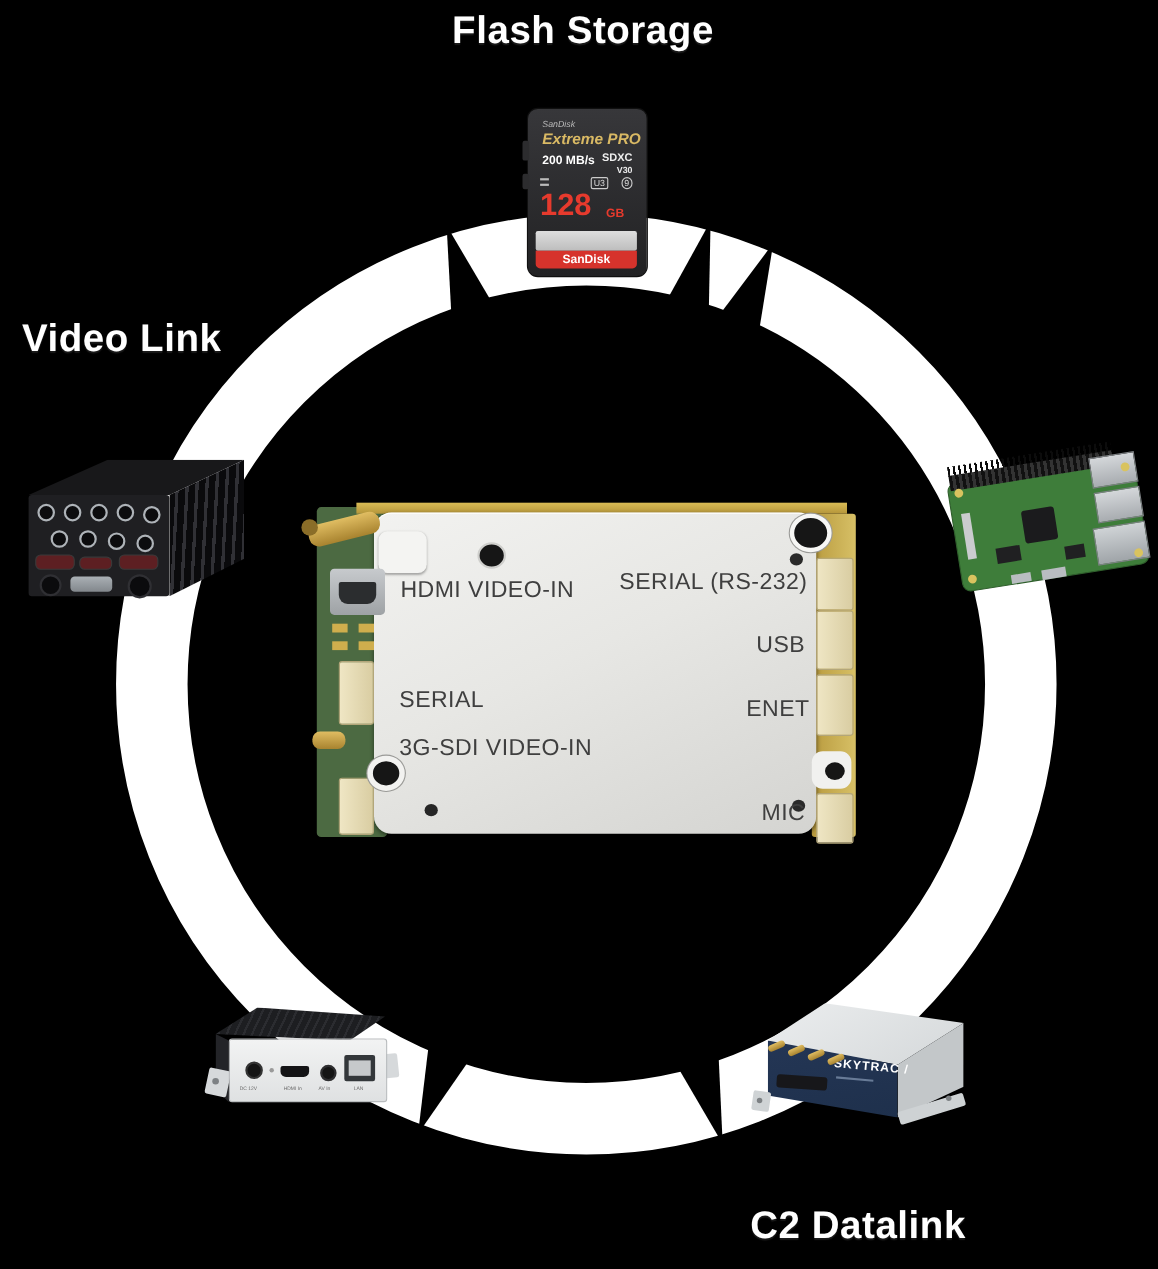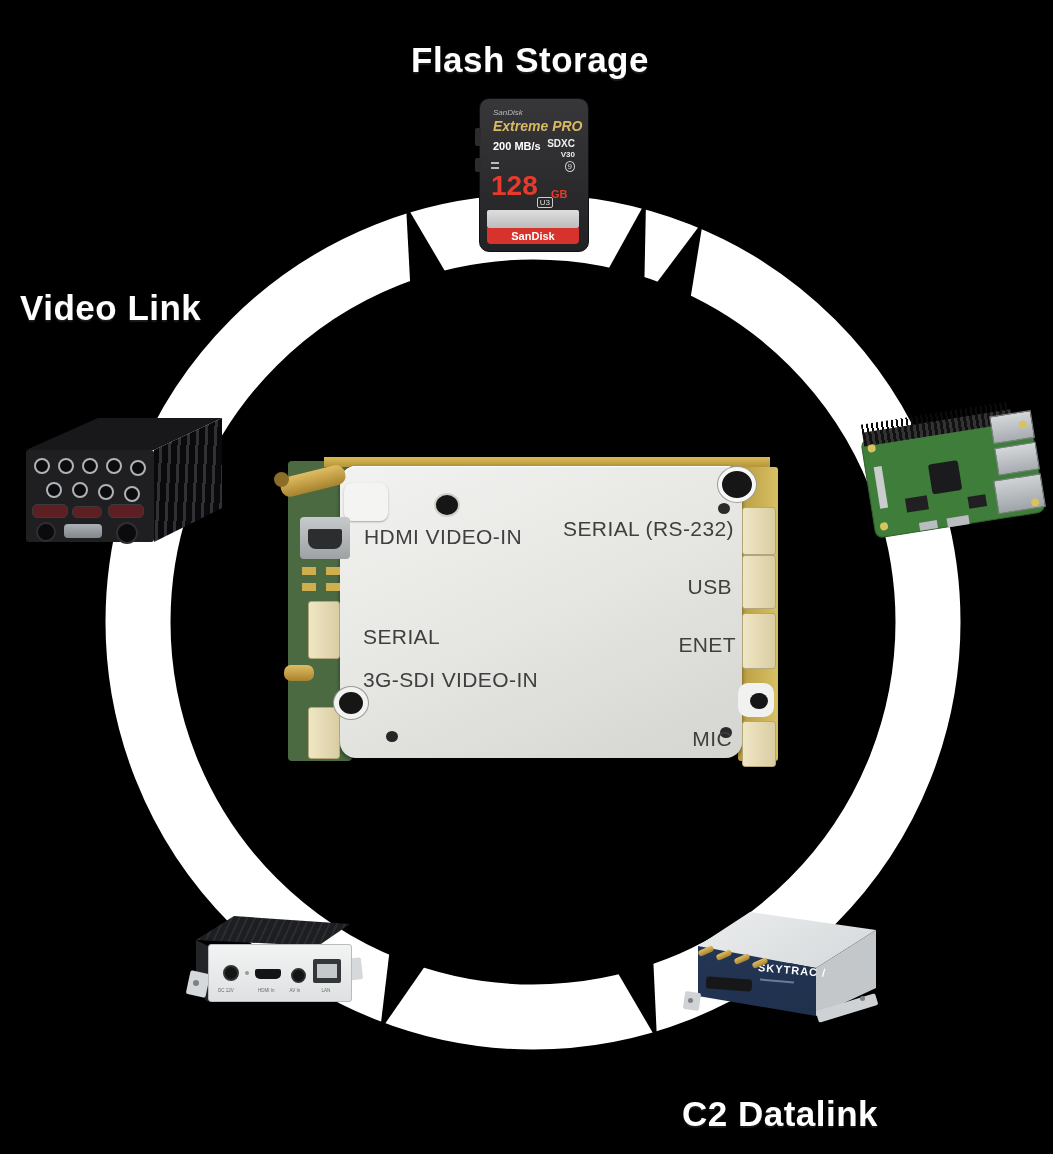--- a/index.html
+++ b/index.html
@@ -86,21 +86,21 @@
 
   <div class="dev" style="left:479px;top:98px;width:108px;height:152px;">
     <div class="abs" style="left:0;top:0;width:108px;height:152px;background:linear-gradient(#37373a,#222224);border:1px solid #101010;border-radius:10px;"></div>
     <div class="abs" style="left:-4px;top:30px;width:6px;height:18px;background:#2c2c2e;border-radius:2px;"></div>
     <div class="abs" style="left:-4px;top:60px;width:6px;height:14px;background:#2c2c2e;border-radius:2px;"></div>
     <div class="abs" style="left:14px;top:10px;font-size:8px;color:#b9b9b9;font-style:italic;">SanDisk</div>
     <div class="abs" style="left:14px;top:20px;font-size:14px;font-weight:700;font-style:italic;color:#d9b964;white-space:nowrap;">Extreme PRO</div>
     <div class="abs" style="left:14px;top:42px;font-size:11px;font-weight:700;color:#ffffff;">200 MB/s</div>
     <div class="abs" style="right:12px;top:40px;font-size:10px;font-weight:800;color:#eeeeee;">SDXC</div>
     <div class="abs" style="right:12px;top:52px;font-size:8px;font-weight:700;color:#eeeeee;">V30</div>
-    <div class="abs" style="right:34px;top:63px;font-size:8px;color:#dddddd;border:1px solid #cccccc;padding:0 2px;border-radius:2px;margin-top:36px;">U3</div>
+    <div class="abs" style="right:34px;top:63px;font-size:8px;color:#dddddd;border:1px solid #cccccc;padding:0 2px;border-radius:2px;">U3</div>
     <div class="abs" style="right:12px;top:63px;font-size:8px;color:#dddddd;border:1px solid #cccccc;padding:0 2px;border-radius:50%;">9</div>
     <div class="abs" style="left:12px;top:64px;width:8px;height:2px;background:#bbbbbb;"></div>
     <div class="abs" style="left:12px;top:69px;width:8px;height:2px;background:#bbbbbb;"></div>
     <div class="abs" style="left:12px;top:74px;font-size:28px;font-weight:800;color:#e63a2d;line-height:1;">128</div>
     <div class="abs" style="left:72px;top:90px;font-size:11px;font-weight:700;color:#e63a2d;">GB</div>
     <div class="abs" style="left:8px;top:112px;width:92px;height:18px;background:linear-gradient(#dedede,#bdbdbd);border-radius:2px;"></div>
     <div class="abs" style="left:8px;top:130px;width:92px;height:16px;background:#d6332c;border-radius:0 0 4px 4px;text-align:center;font-size:11px;font-weight:700;color:#ffffff;line-height:16px;">SanDisk</div>
   </div>
 
   <div class="dev" style="left:26px;top:412px;width:196px;height:130px;">
@@ -174,17 +174,17 @@
     <div class="abs golden" style="left:32px;top:52px;width:16px;height:6px;border-radius:3px;transform:rotate(-24deg);"></div>
     <div class="abs golden" style="left:50px;top:56px;width:16px;height:6px;border-radius:3px;transform:rotate(-24deg);"></div>
     <div class="abs golden" style="left:68px;top:60px;width:16px;height:6px;border-radius:3px;transform:rotate(-24deg);"></div>
     <div class="abs" style="left:22px;top:78px;width:46px;height:12px;background:#17171a;border-radius:3px;transform:rotate(4deg);"></div>
     <div class="abs" style="left:0;top:92px;width:16px;height:18px;background:#cfd3d5;border-radius:2px;transform:rotate(8deg);"></div>
     <div class="abs" style="left:4px;top:98px;width:5px;height:5px;border-radius:50%;background:#7d8184;"></div>
     <div class="abs" style="left:132px;top:102px;width:62px;height:12px;background:#ced2d4;border-radius:2px;transform:rotate(-17deg);"></div>
     <div class="abs" style="left:176px;top:96px;width:5px;height:5px;border-radius:50%;background:#7d8184;"></div>
   </div>
 
-  <div class="title tc" style="left:380px;top:8px;width:300px;margin-top:32px;">Flash Storage</div>
+  <div class="title tc" style="left:380px;top:8px;width:300px;">Flash Storage</div>
   <div class="title" style="left:20px;top:288px;">Video Link</div>
   <div class="title tc" style="left:650px;top:1094px;width:260px;">C2 Datalink</div>
 
 </div>
 
 </body></html>

